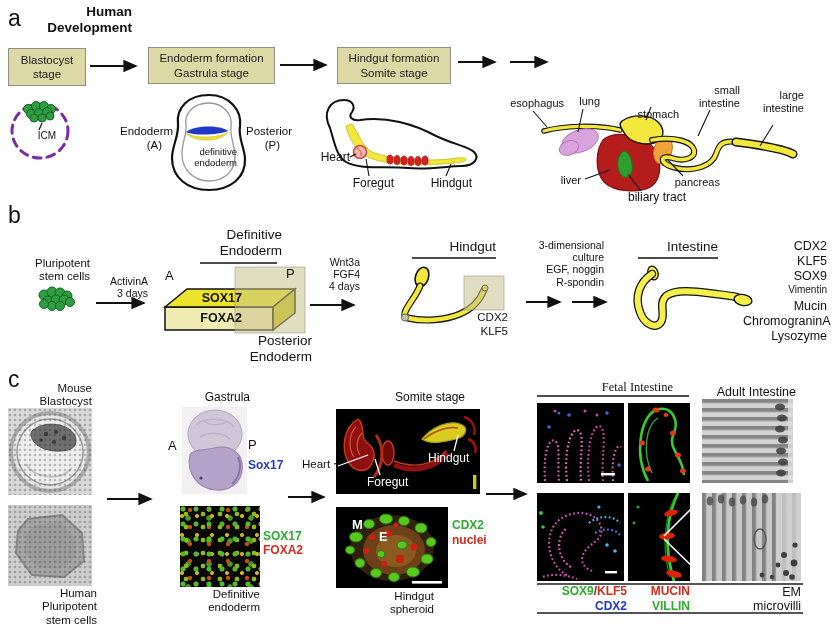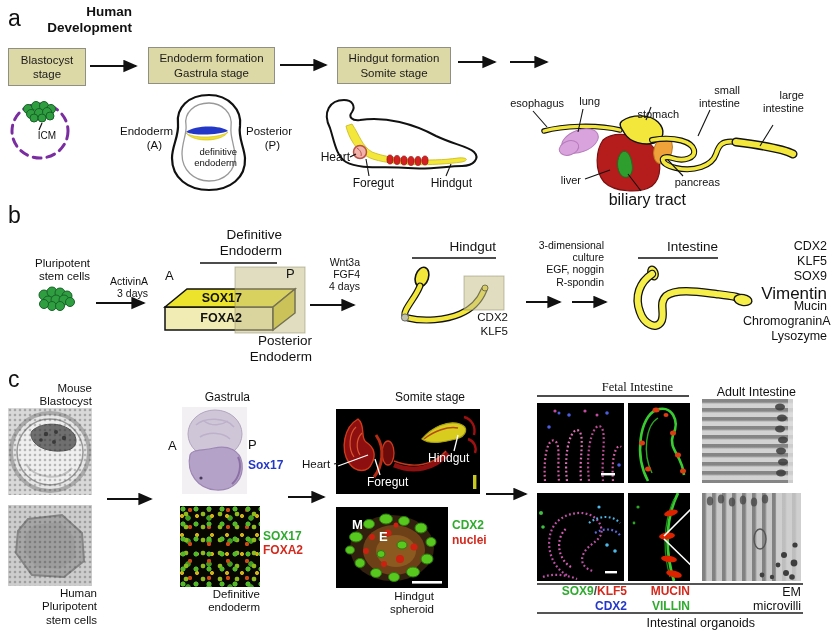--- a/index.html
+++ b/index.html
@@ -412,21 +412,21 @@
   <div class="t c z3" style="left:420px;top:177px;width:52px;font-size:12px;">Hindgut</div>
 
   <div class="t c z3" style="left:500px;top:97px;width:64px;font-size:11px;">esophagus</div>
   <div class="t c z3" style="left:568px;top:95px;width:32px;font-size:11px;">lung</div>
   <div class="t c z3" style="left:625px;top:93px;width:54px;font-size:11px;margin-top:15px;">stomach</div>
   <div class="t c z3" style="left:684px;top:84px;width:56px;font-size:11px;">small
 intestine</div>
   <div class="t c z3" style="left:746px;top:89px;width:58px;font-size:11px;">large
 intestine</div>
   <div class="t c z3" style="left:551px;top:174px;width:30px;font-size:11px;">liver</div>
-  <div class="t c z3" style="left:602px;top:191px;width:84px;font-size:16px;">biliary tract</div>
+  <div class="t c z3" style="left:602px;top:191px;width:84px;font-size:12px;">biliary tract</div>
   <div class="t c z3" style="left:662px;top:176px;width:58px;font-size:11px;">pancreas</div>
 
   <div class="t panel-letter z3" style="left:8px;top:202px;">b</div>
 
   <div class="t c z3" style="left:14px;top:257px;width:76px;font-size:11.5px;">Pluripotent
 stem cells</div>
   <div class="t c z3" style="left:94px;top:275px;width:54px;font-size:10.5px;">ActivinA
 3 days</div>
 
   <div class="t c z3" style="left:196px;top:227px;width:86px;font-size:13.5px;">Definitive
@@ -449,21 +449,21 @@
   <div class="t c z3" style="left:520px;top:239px;width:84px;font-size:10.5px;">3-dimensional
 culture
 EGF, noggin
 R-spondin</div>
 
   <div class="t c z3" style="left:638px;top:239px;width:80px;font-size:13.5px;">Intestine</div>
 
   <div class="t c z3" style="left:743px;top:239px;width:84px;font-size:12.5px;">CDX2</div>
   <div class="t c z3" style="left:743px;top:254px;width:84px;font-size:12.5px;">KLF5</div>
   <div class="t c z3" style="left:743px;top:269px;width:84px;font-size:12.5px;">SOX9</div>
-  <div class="t c z3" style="left:743px;top:284px;width:84px;font-size:17px;">Vimentin</div>
+  <div class="t c z3" style="left:743px;top:284px;width:84px;font-size:10px;">Vimentin</div>
   <div class="t c z3" style="left:743px;top:299px;width:84px;font-size:12.5px;">Mucin</div>
   <div class="t c z3" style="left:743px;top:314px;width:84px;font-size:12.5px;">ChromograninA</div>
   <div class="t c z3" style="left:743px;top:329px;width:84px;font-size:12.5px;">Lysozyme</div>
 
   <div class="t panel-letter z3" style="left:8px;top:366px;">c</div>
 
   <div class="t c z3" style="left:8px;top:382px;width:84px;font-size:11.5px;">Mouse
 Blastocyst</div>
   <div class="t c z3" style="left:3px;top:587px;width:94px;font-size:11.5px;">Human
 Pluripotent
@@ -493,15 +493,14 @@
 
   <div class="t c z3" style="left:553px;top:380px;width:120px;font-size:12.5px;font-family:Liberation Serif, serif;">Fetal Intestine</div>
   <div class="t c z3" style="left:700px;top:385px;width:96px;font-size:12.5px;">Adult Intestine</div>
 
   <div class="t c b z3" style="left:535px;top:585px;width:92px;font-size:12px;"><span style="color:#2faa2f;">SOX9</span><span style="color:#444;">/</span><span style="color:#d42a1e;">KLF5</span></div>
   <div class="t c b z3" style="left:535px;top:600px;width:92px;font-size:12px;color:#2438c8;">CDX2</div>
   <div class="t c b z3" style="left:628px;top:585px;width:62px;font-size:12px;color:#d42a1e;">MUCIN</div>
   <div class="t c b z3" style="left:628px;top:600px;width:62px;font-size:12px;color:#2faa2f;">VILLIN</div>
   <div class="t c z3" style="left:702px;top:585px;width:99px;font-size:12.5px;">EM</div>
   <div class="t c z3" style="left:702px;top:599px;width:99px;font-size:12.5px;">microvilli</div>
-  <div class="t c z3" style="left:585px;top:616px;width:170px;font-size:12.5px;">Intestinal organoids</div>
 
 </div>
 
 </body></html>

